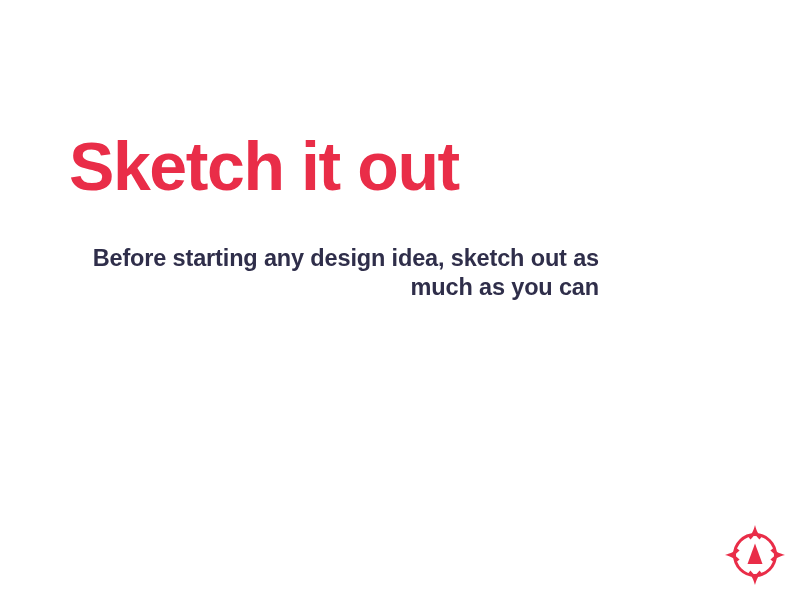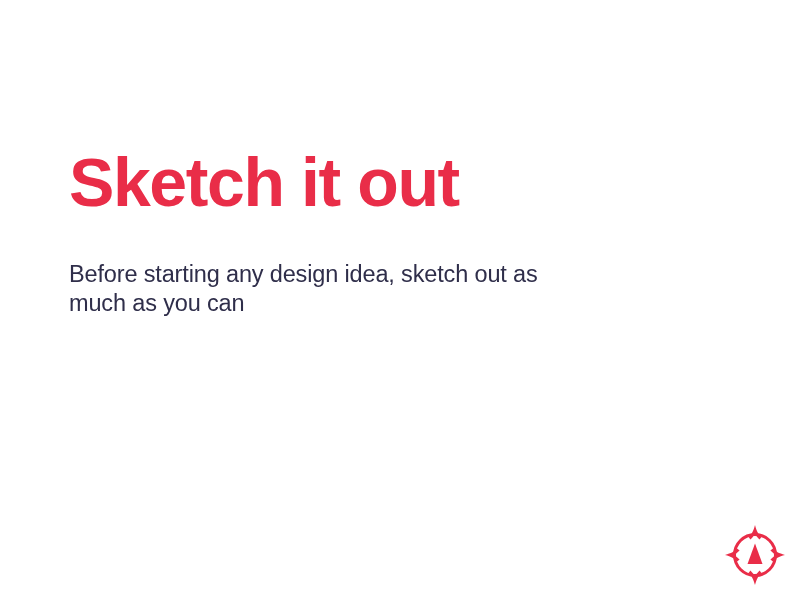--- a/index.html
+++ b/index.html
@@ -17,45 +17,46 @@
     position: relative;
     width: 800px;
     height: 600px;
     background: #ffffff;
     box-sizing: border-box;
   }
 
   .content-block {
     position: absolute;
     left: 69px;
-    top: 148px;
+    top: 132px;
     width: 620px;
   }
 
   .slide-title {
     margin: 0;
     font-family: "Liberation Sans", sans-serif;
     font-size: 68px;
     line-height: 1.0;
     font-weight: 700;
     letter-spacing: -1.4px;
     color: #E92D48;
     white-space: nowrap;
   }
 
   .slide-subtitle {
     margin: 0;
     padding-top: 44px;
     font-family: "Liberation Sans", sans-serif;
     font-size: 23.5px;
     line-height: 29px;
-    font-weight: 400;
+    font-weight: 700;
     letter-spacing: -0.15px;
     color: #2F2E4A;
     max-width: 530px;
+    text-align: right;
   }
 
   .logo {
     position: absolute;
     left: 725px;
     top: 525px;
     width: 60px;
     height: 60px;
   }
   .logo svg {

